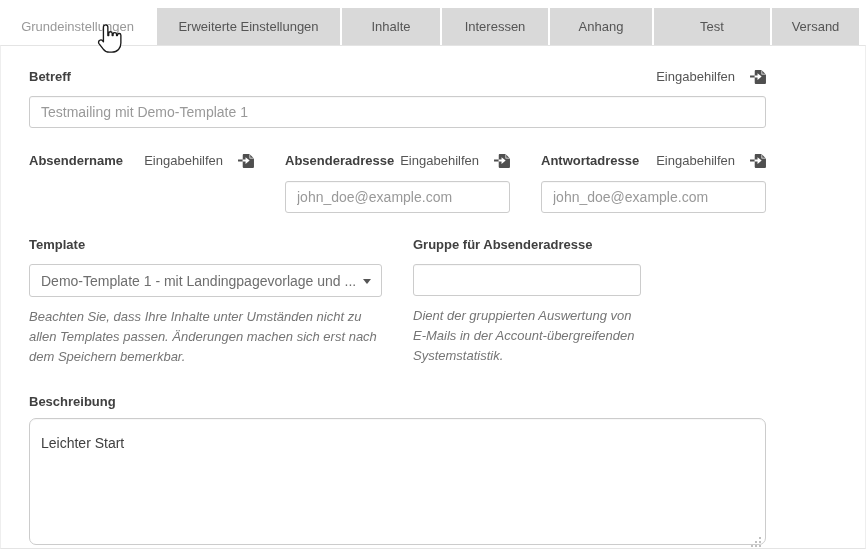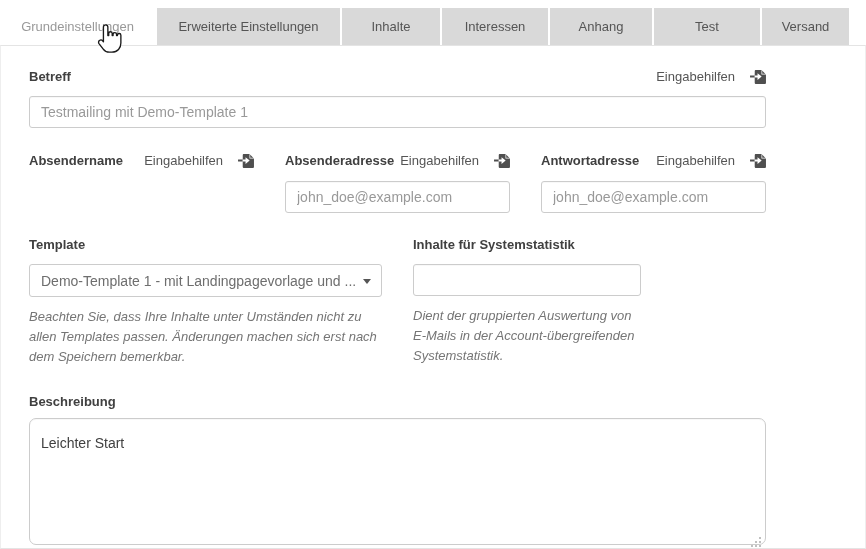--- a/index.html
+++ b/index.html
@@ -10,21 +10,21 @@
   
   .tabbar{display:flex;padding-top:8px;height:37px;}
   .tab{
     height:37px;display:flex;align-items:center;justify-content:center;
     font-size:13px;color:#555;background:#d9d9d9;margin-left:2px;
     cursor:pointer;box-sizing:border-box;white-space:nowrap;
   }
   .tab.active{background:#fff;color:#999;}
   .tab:first-child{margin-left:0;}
   .tw1{width:155px}.tw2{width:183px}.tw3{width:98px}.tw4{width:106px}
-  .tw5{width:102px}.tw6{width:106px}.tw7{width:87px}
+  .tw5{width:102px}.tw6{width:116px}.tw7{width:87px}
   
   .panel{
     border:1px solid #e4e4e4;border-left-color:#eee;border-right-color:#eee;
     height:504px;box-sizing:border-box;
     padding:23px 99px 0 28px;position:relative;background:#fff;
   }
   .field-head{display:flex;justify-content:space-between;align-items:flex-start;height:15px;}
   .label{font-size:13px;font-weight:bold;color:#404040;}
   .helper-link{
     display:inline-flex;align-items:center;gap:15px;
@@ -169,21 +169,21 @@
       </div>
       <div class="select">
         <span>Demo-Template 1 - mit Landingpagevorlage und ...</span>
         <span class="caret"></span>
       </div>
       <div class="help w1">Beachten Sie, dass Ihre Inhalte unter Umständen nicht zu allen Templates passen. Änderungen machen sich erst nach dem Speichern bemerkbar.</div>
     </div>
 
     <div class="col-gruppe">
       <div class="field-head" style="justify-content:flex-start;">
-        <span class="label">Inhalte für Systemstatistik</span>
+        <span class="label">Gruppe für Absenderadresse</span>
       </div>
       <input class="text gruppe-input" type="text" value="" style="">
       <div class="help w2">Dient der gruppierten Auswertung von E-Mails in der Account-übergreifenden Systemstatistik.</div>
     </div>
   </div>
 
   <div class="besch">
     <div class="field-head" style="justify-content:flex-start;">
       <span class="label">Beschreibung</span>
     </div>

